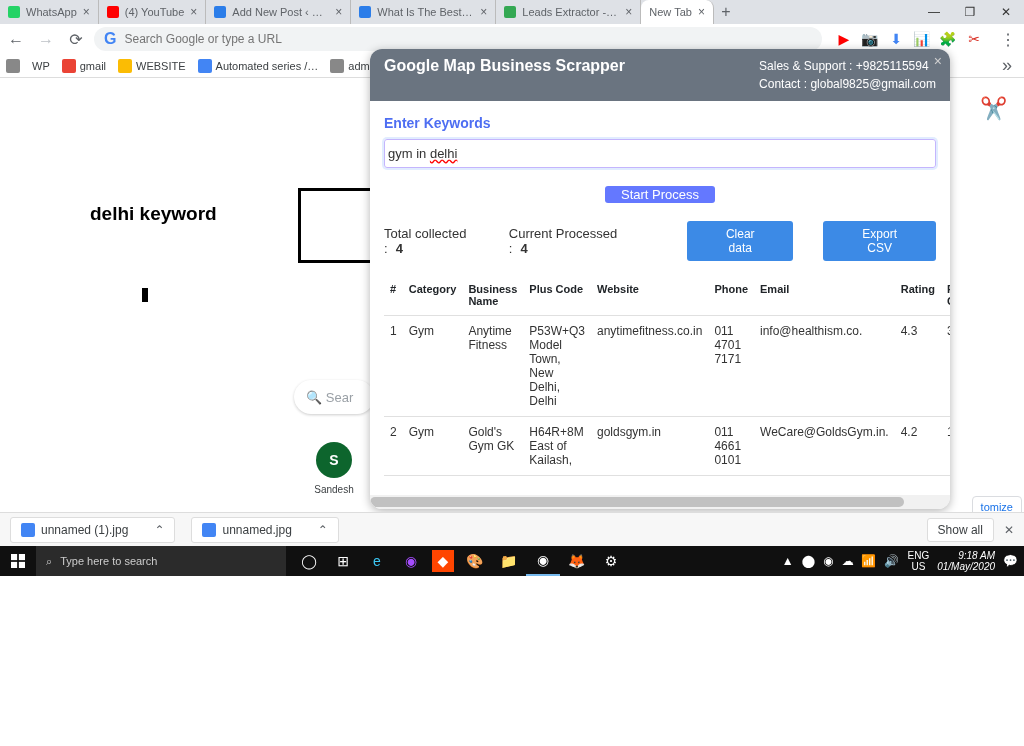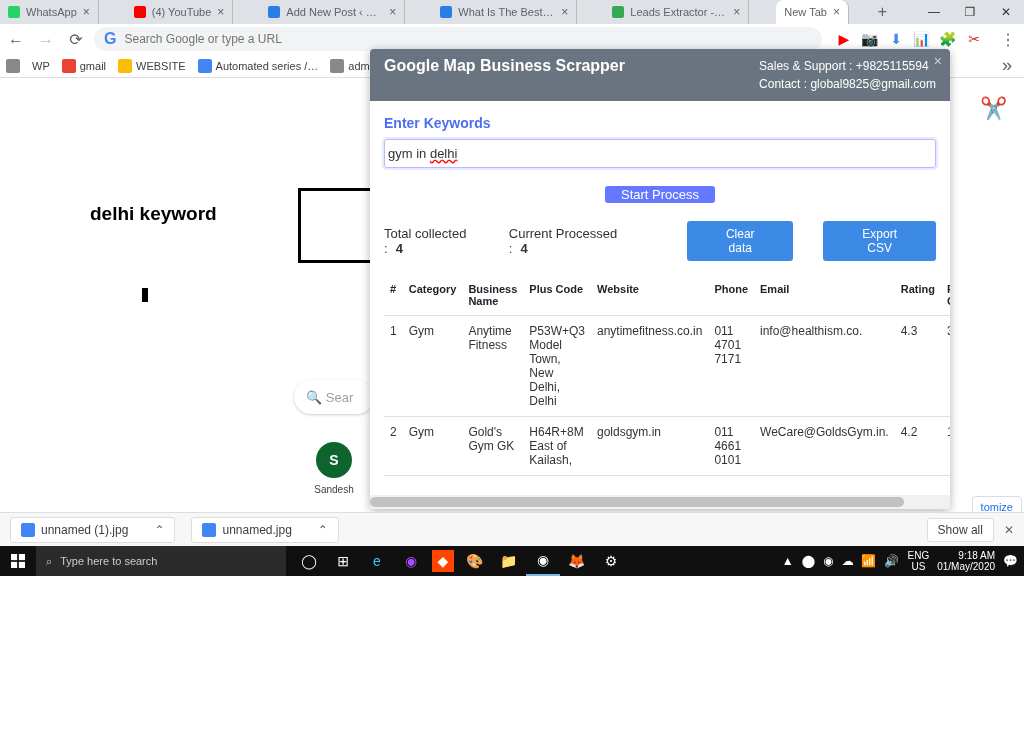--- a/index.html
+++ b/index.html
@@ -1,19 +1,19 @@
 <!DOCTYPE html>
 <html><head>
 <meta charset="utf-8">
 <style>
 * { box-sizing: border-box; margin: 0; padding: 0; font-family: "Segoe UI", Arial, sans-serif; }
 body { background: #fff; width: 1024px; height: 746px; overflow: hidden; position: relative; }
 
 
-.win-chrome { position: absolute; top: 0; left: 0; right: 0; height: 24px; background: #dee1e6; display: flex; align-items: stretch; gap: 27px; }
+.win-chrome { position: absolute; top: 0; left: 0; right: 0; height: 24px; background: #dee1e6; display: flex; align-items: stretch; }
 .tab { display: flex; align-items: center; padding: 0 8px; gap: 6px; max-width: 145px; font-size: 11px; color: #5f6368; border-right: 1px solid #bbb; }
 .tab.active { background: #fff; border-top-left-radius: 8px; border-top-right-radius: 8px; }
 .tab .txt { white-space: nowrap; overflow: hidden; text-overflow: ellipsis; flex: 1; }
 .tab .close { font-size: 12px; color: #5f6368; }
 .tab .favicon { width: 12px; height: 12px; display: inline-block; border-radius: 2px; }
 .new-tab { width: 24px; display: flex; align-items: center; justify-content: center; font-size: 16px; color: #5f6368; }
 .win-ctrls { margin-left: auto; display: flex; }
 .win-ctrls div { width: 36px; display: flex; align-items: center; justify-content: center; font-size: 12px; color: #333; }
 
 
@@ -48,21 +48,21 @@
 
 .ntp-search { position: absolute; left: 294px; top: 302px; width: 80px; height: 34px; background: #fff; border-radius: 20px; box-shadow: 0 1px 3px rgba(0,0,0,0.2); display: flex; align-items: center; padding-left: 12px; font-size: 13px; color: #9aa0a6; }
 .shortcut { position: absolute; width: 52px; text-align: center; font-size: 10px; color: #3c4043; }
 .shortcut .circle { width: 36px; height: 36px; border-radius: 50%; background: #f1f3f4; margin: 0 auto 6px; display: flex; align-items: center; justify-content: center; font-size: 14px; font-weight: 600; }
 .sc1 { left: 308px; top: 364px; }
 .sc1 .circle { background: #0d652d; color: #fff; }
 .sc2 { left: 308px; top: 438px; }
 .sc2 .circle { background: #fff; box-shadow: 0 1px 3px rgba(0,0,0,0.2); color: #ff6c2c; }
 
 
-.popup { position: absolute; left: 370px; top: 49px; width: 580px; height: 460px; background: #fff; box-shadow: 0 2px 10px rgba(0,0,0,0.3); border-radius: 4px; overflow: hidden; display: flex; flex-direction: column; }
+.popup { position: absolute; left: 370px; top: 49px; width: 580px; height: 460px; background: #fff; box-shadow: 0 2px 10px rgba(0,0,0,0.3); border-radius: 12px; overflow: hidden; display: flex; flex-direction: column; }
 .popup-header { background: #6a7480; color: #fff; padding: 8px 14px; display: flex; justify-content: space-between; align-items: flex-start; position: relative; }
 .popup-header .title { font-size: 16px; font-weight: 700; }
 .popup-header .contact { font-size: 12px; text-align: left; line-height: 1.5; }
 .popup-header .close { position: absolute; top: 4px; right: 8px; font-size: 14px; color: #d0d0d0; }
 .popup-body { padding: 14px; overflow: auto; flex: 1; }
 .lbl { color: #4e6ef2; font-size: 14px; font-weight: 600; margin-bottom: 8px; }
 .keyword-input { width: 100%; border: 1px solid #c4b5fd; border-radius: 3px; padding: 6px 3px; font-size: 13px; color: #333; box-shadow: 0 0 0 2px rgba(106,158,255,0.2); }
 .keyword-input .underline { text-decoration: underline red wavy; }
 .btn-row { display: flex; justify-content: center; margin: 18px 0; }
 .start-btn { background: #6478ff; color: #fff; border: none; padding: 1px 16px; font-size: 13px; border-radius: 3px; }
@@ -84,21 +84,21 @@
 .dlclose { margin-left: 10px; color: #5f6368; }
 
 
 .taskbar { position: absolute; left: 0; right: 0; top: 546px; height: 30px; background: #101010; display: flex; align-items: center; color: #fff; font-size: 11px; }
 .start { width: 36px; height: 100%; display: flex; align-items: center; justify-content: center; }
 .start svg { width: 14px; height: 14px; }
 .search-box { display: flex; align-items: center; gap: 8px; background: #2b2b2b; height: 100%; padding: 0 10px; width: 250px; color: #ccc; }
 .task-icons { display: flex; height: 100%; margin-left: 6px; }
 .task-icons div { width: 34px; display: flex; align-items: center; justify-content: center; font-size: 14px; }
 .tray { margin-left: auto; display: flex; align-items: center; gap: 8px; padding-right: 6px; }
-.tray .clock { text-align: right; line-height: 1.1; font-size: 10px; }
+.tray .clock { text-align: right; line-height: 1.1; font-size: 10px; font-style: italic; }
 .tray span { font-size: 12px; }
 
 
 .below { position: absolute; left: 0; right: 0; top: 576px; bottom: 0; background: #fff; }
 </style>
 </head>
 <body>
 
 <div class="win-chrome">
   <div class="tab">

